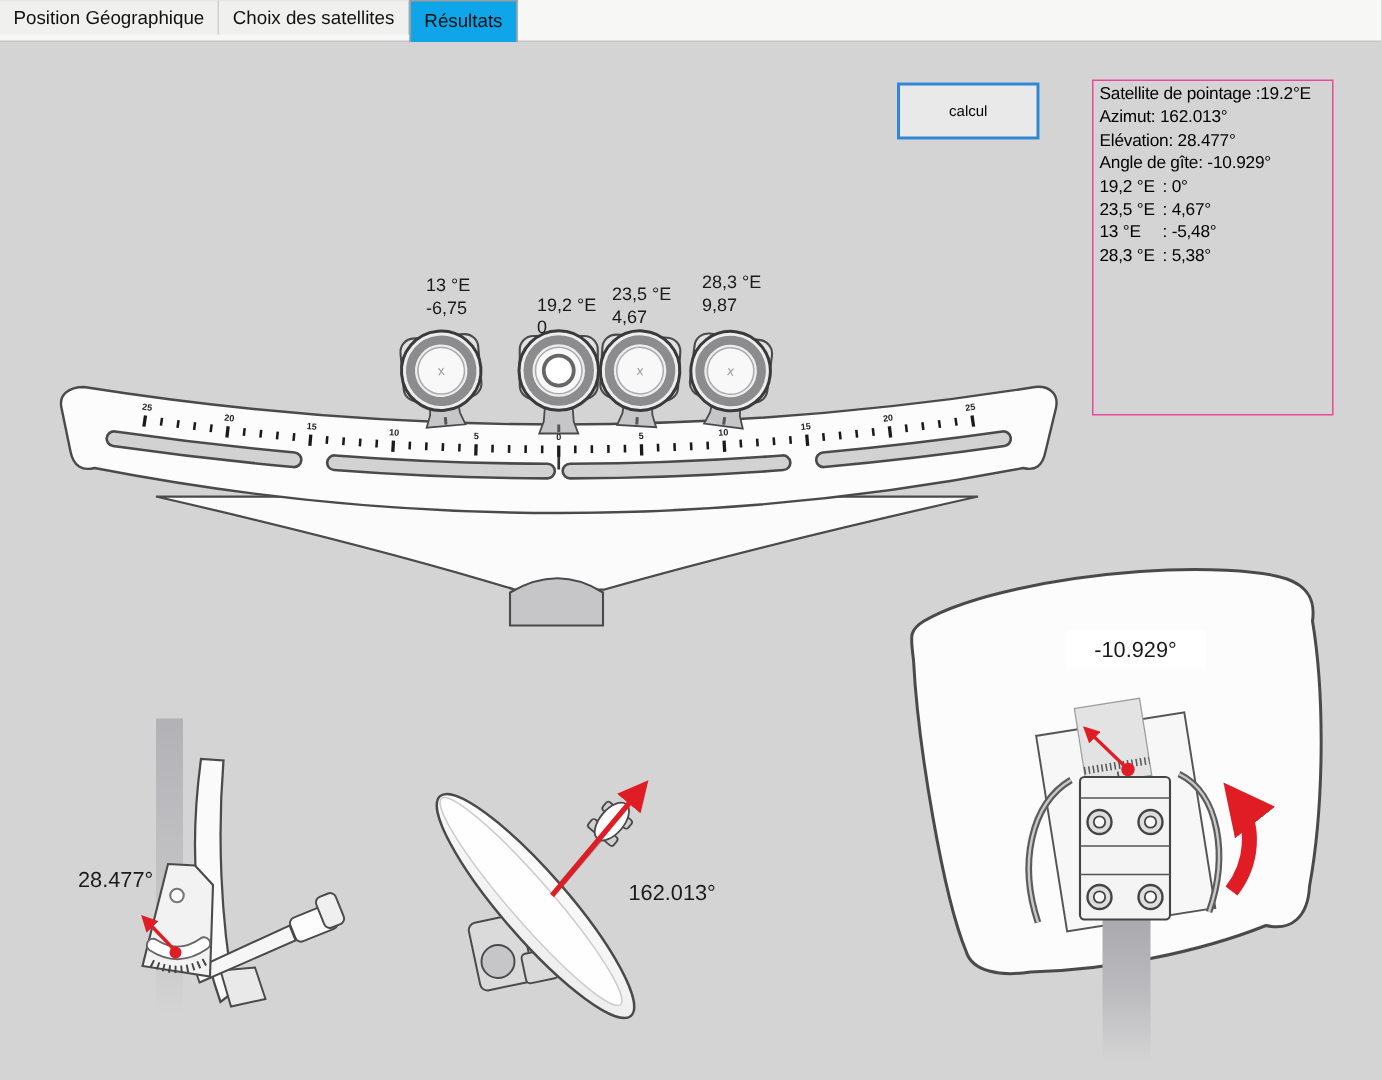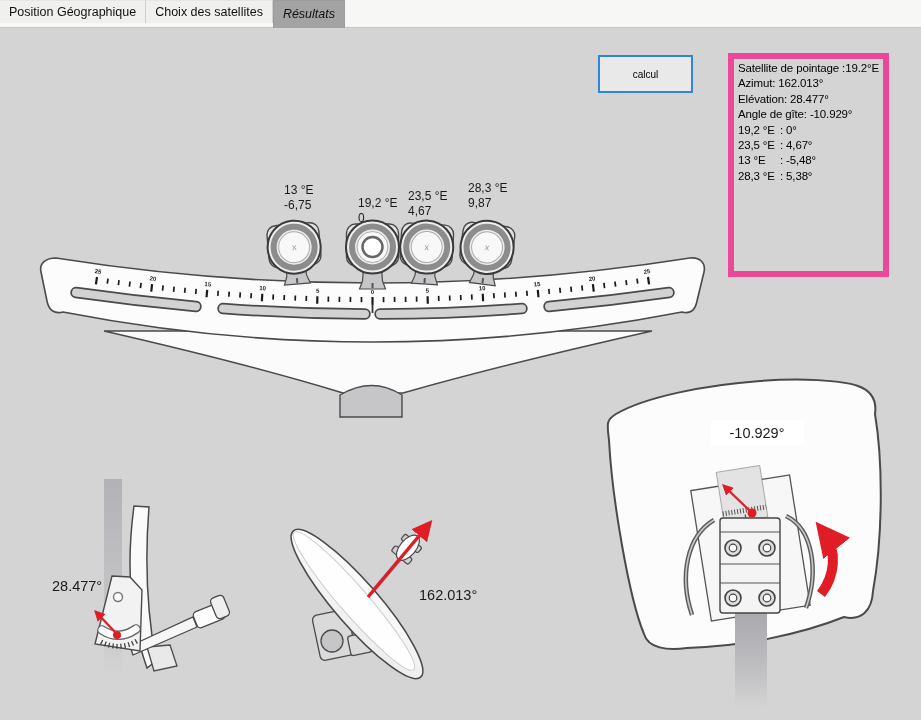--- a/index.html
+++ b/index.html
@@ -15,33 +15,33 @@
     background:#f7f7f6;border-bottom:1px solid #c6c6c6;
     display:flex;align-items:flex-start;z-index:6;
   }
   .tab{
     height:22px;line-height:22px;padding:0 9px;
     font-size:12.5px;color:#111;background:#f0f0ef;
     border-right:1px solid #cfcfcf;border-top:1px solid #e6e6e6;
     white-space:nowrap;cursor:default;
   }
   .tab.active{
-    height:27px;line-height:26px;background:#a3a3a3;
-    border:1px solid #9c9c9c;border-bottom:none;margin-bottom:-1px;font-style:italic;
+    height:27px;line-height:26px;background:#0ea5e9;
+    border:1px solid #9c9c9c;border-bottom:none;margin-bottom:-1px;
   }
   
   .calc-btn{
     position:absolute;left:598px;top:55px;width:95px;height:38px;
     background:#e9e9e9;border:2px solid #2f86d5;box-sizing:border-box;
     font-size:10px;color:#000;z-index:6;font-family:"Liberation Sans",sans-serif;
   }
   
   .results{
     position:absolute;left:728px;top:53px;width:161px;height:224px;
-    border:6px solid #ec4899;box-sizing:border-box;
+    border:1px solid #ec4899;box-sizing:border-box;
     padding:2px 0 0 4px;font-size:11.5px;line-height:15.4px;
     letter-spacing:-0.15px;color:#000;white-space:nowrap;z-index:6;
   }
   .sat-row .nm{display:inline-block;width:42px}
   
   svg.scene{position:absolute;left:0;top:0;z-index:1}
   text{font-family:"Liberation Sans",sans-serif}
 </style>
 </head>
 <body>

